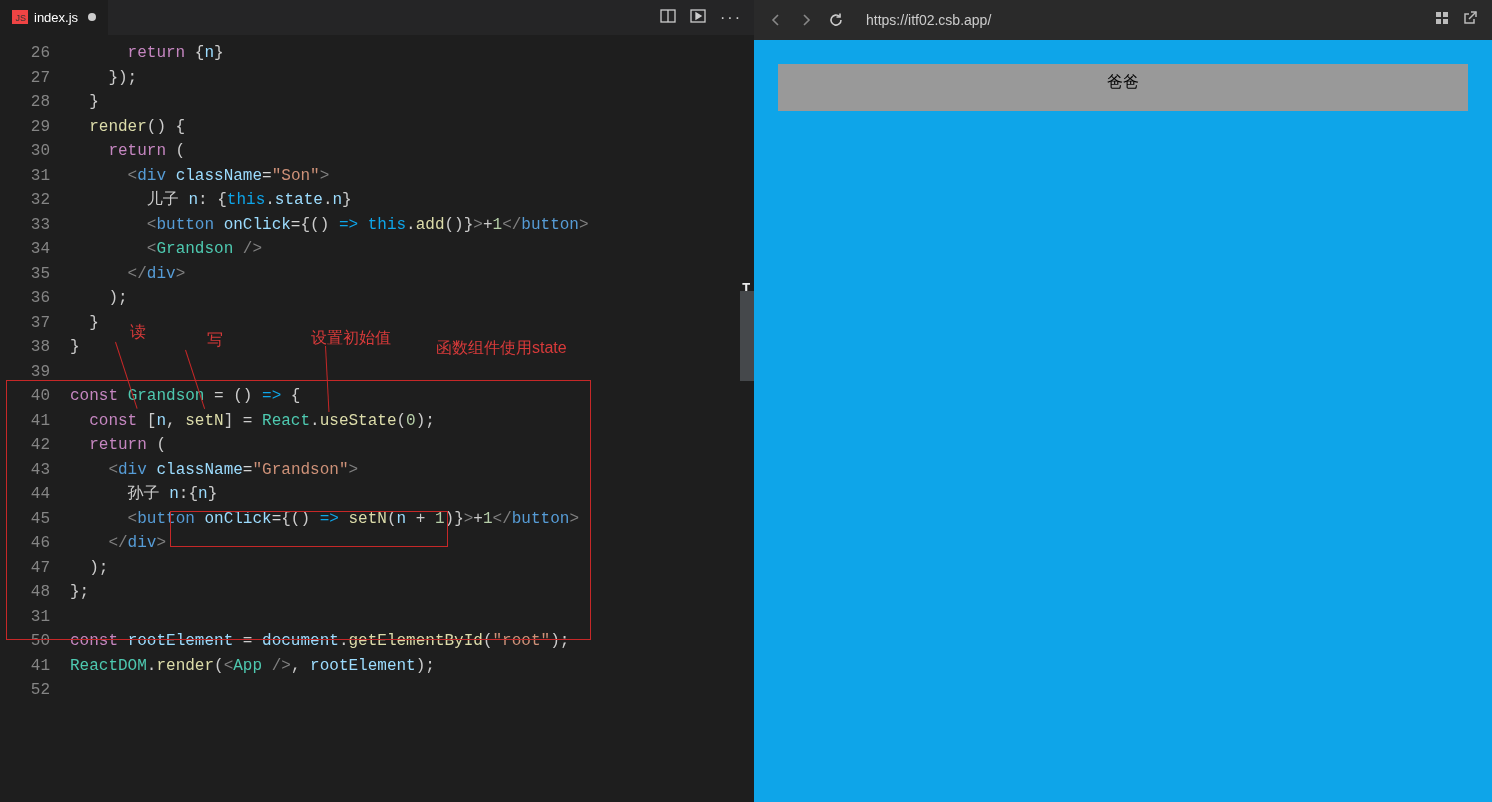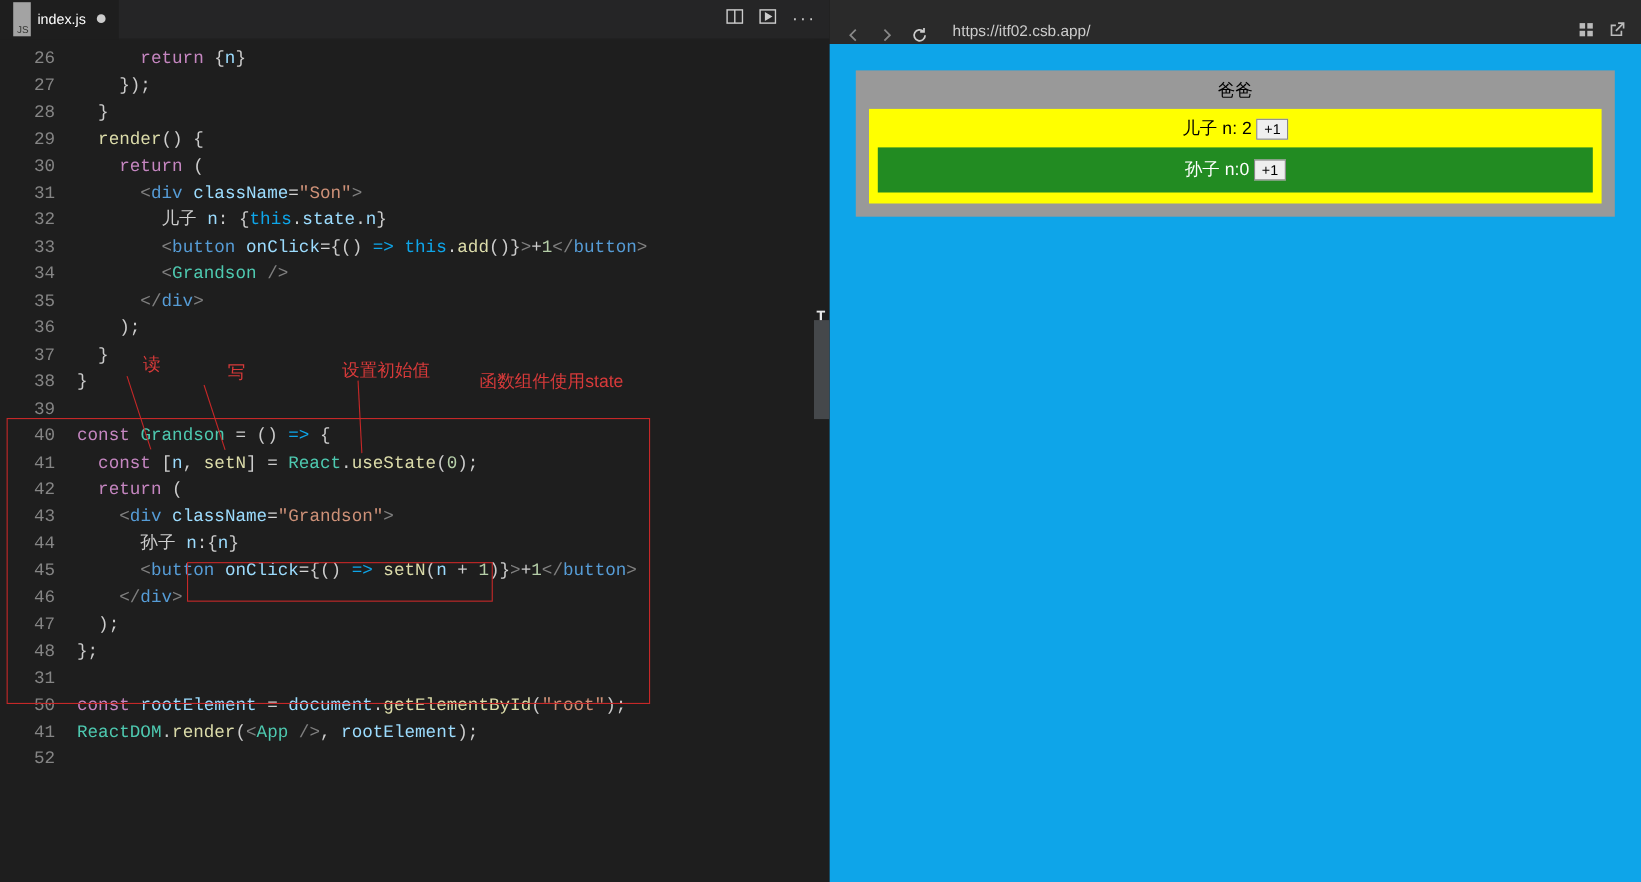--- a/index.html
+++ b/index.html
@@ -32,22 +32,22 @@
   background: #1e1e1e;
   display: flex;
   align-items: center;
   gap: 6px;
   border-bottom: 1px solid #1e1e1e;
   font-size: 13px;
   color: #fff;
 }
 .js-icon {
   width: 16px;
-  height: 31px;
-  background: #a3a3a3;
+  height: 14px;
+  background: #ef4444;
   color: #323330;
   font-size: 9px;
   font-weight: normal;
   display: flex;
   align-items: flex-end;
   justify-content: flex-end;
   padding: 1px 2px;
 }
 .dirty-dot {
   width: 8px;
@@ -153,21 +153,21 @@
   gap: 40px;
   padding-left: 22px;
   font-size: 13px;
 }
 .preview-tab { color: #888; cursor: pointer; }
 .preview-tab.active { color: #fff; font-weight: 600; }
 .url-bar {
   height: 40px;
   background: #2a2a2a;
   display: flex;
-  align-items: flex-end;
+  align-items: center;
   gap: 14px;
   padding: 0 14px;
 }
 .nav-btn { color: #888; display: flex; }
 .nav-btn svg { width: 16px; height: 16px; }
 .url-input {
   flex: 1;
   color: #ccc;
   font-size: 14px;
   padding: 4px 8px;
@@ -309,25 +309,15 @@
       <span><svg viewBox="0 0 16 16" fill="none" stroke="currentColor" stroke-width="1.5">
             <path d="M12 9v4H3V4h4"></path>
             <path d="M9 2h5v5"></path>
             <path d="M14 2L7 9"></path>
           </svg></span>
     </div>
   </div>
   <div class="browser-view">
     <div class="dad">
       <div class="dad-label">爸爸</div>
-      <div class="son">
-        <div class="son-row">
-          <span>儿子 n: </span><span>2</span>
-          <button class="plus-btn">+1</button>
-        </div>
-        <div class="grandson">
-          <span>孙子 n:</span><span>0</span>
-          <button class="plus-btn">+1</button>
-        </div>
-      </div>
     </div>
   </div>
 </div>
 
 </body></html>

